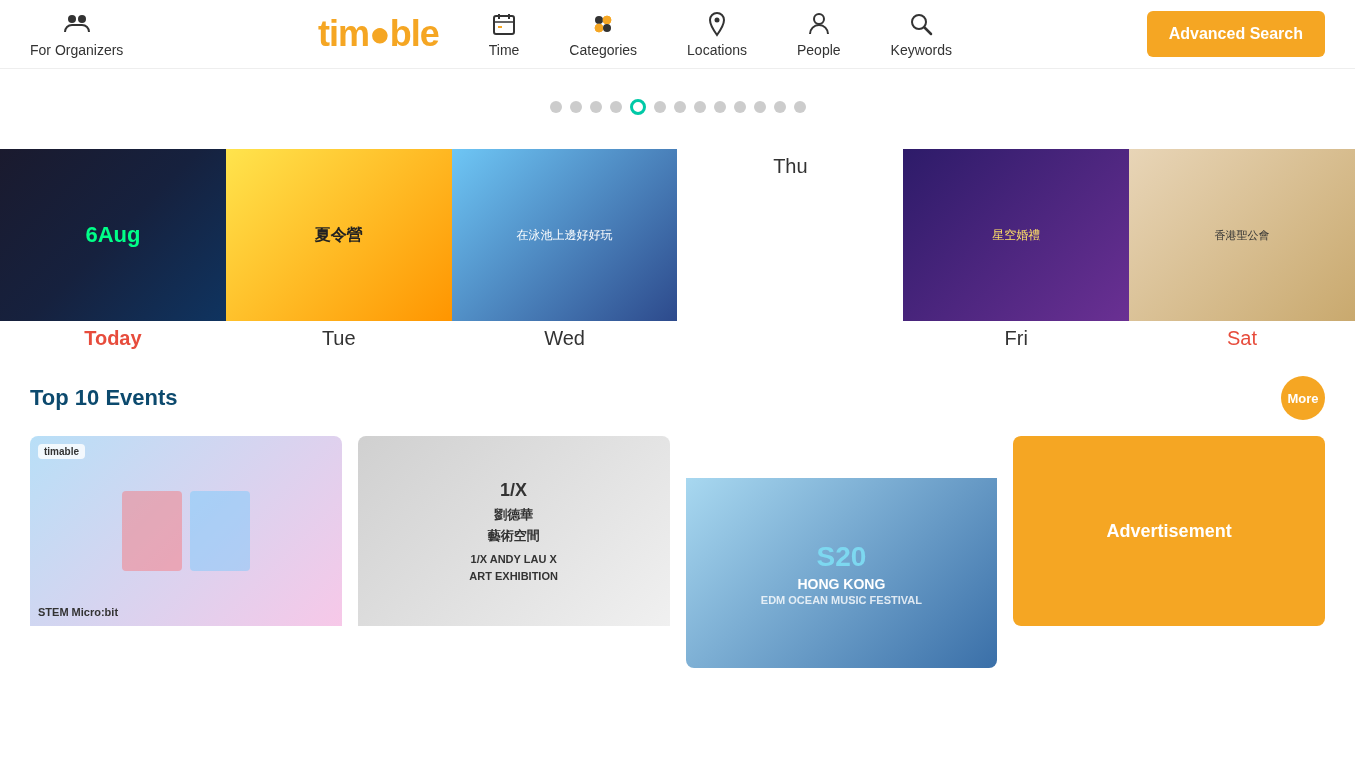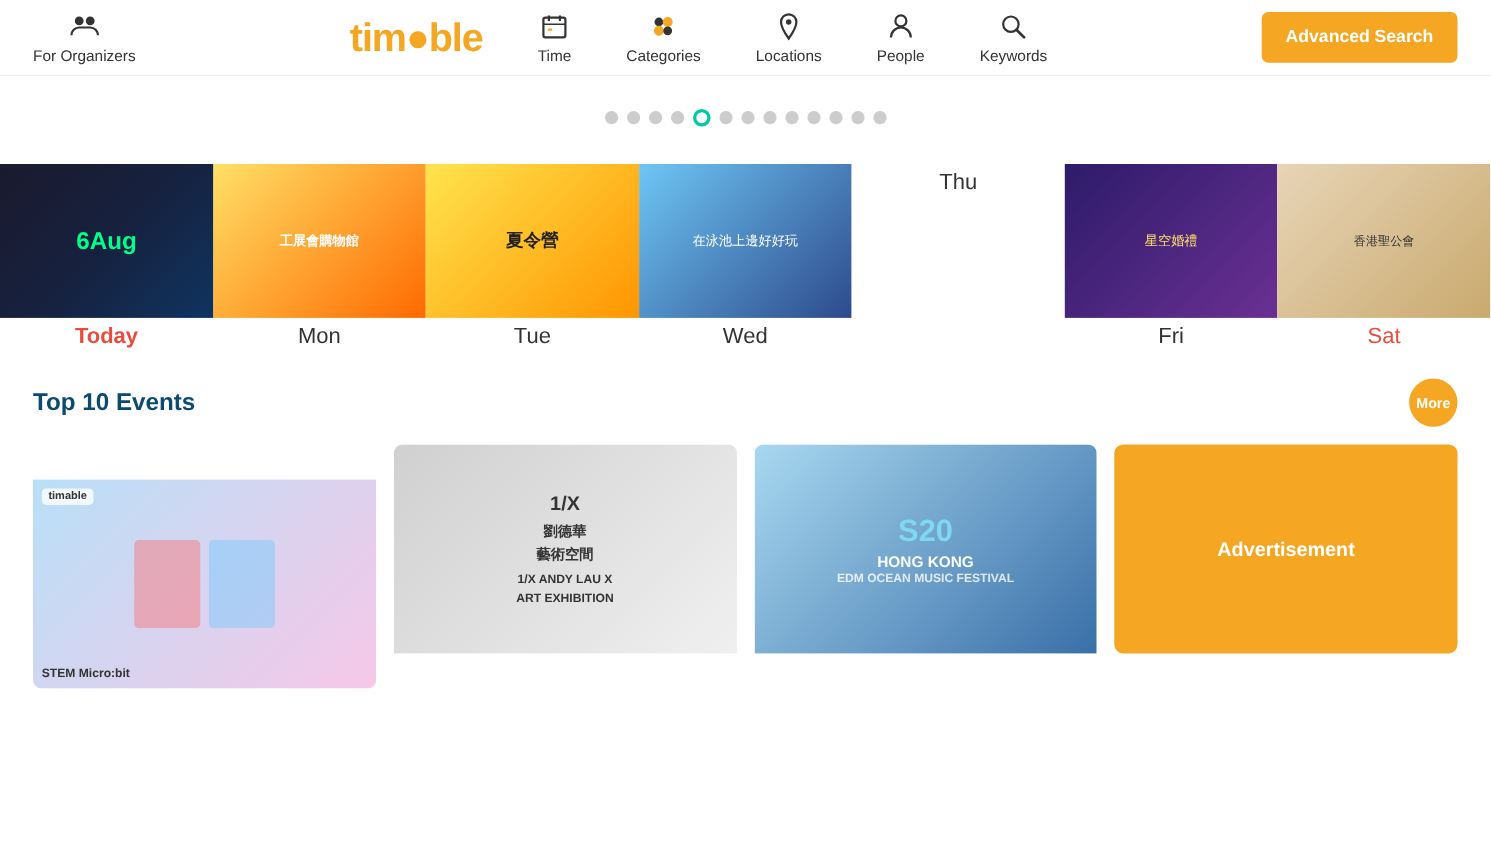--- a/index.html
+++ b/index.html
@@ -15,37 +15,37 @@
 
     
     .carousel-area { padding: 20px 0; display: flex; flex-direction: column; align-items: center; background: #fff; min-height: 80px; }
     .dots { display: flex; gap: 8px; align-items: center; margin-top: 10px; }
     .dot { width: 12px; height: 12px; border-radius: 50%; background: #ccc; cursor: pointer; }
     .dot.active-teal { background: transparent; border: 3px solid #00c9a7; width: 16px; height: 16px; }
 
     
     .day-strip { display: flex; overflow: hidden; }
     .day-card { flex: 1; display: flex; flex-direction: column; align-items: center; min-width: 0; }
-    .day-placeholder { width: 100%; height: 140px; background: #ddd; }
+    .day-placeholder { width: 100%; height: 172px; background: #ddd; }
     .day-label { font-size: 20px; color: #333; padding: 6px 0; font-weight: 500; }
     .day-label.today { color: #e74c3c; font-weight: bold; }
     .day-label.sat { color: #e74c3c; }
 
     
     .section { padding: 20px 30px; }
     .section-header { display: flex; align-items: center; justify-content: space-between; margin-bottom: 16px; }
     .section-title { font-size: 22px; font-weight: bold; color: #0c4a6e; }
     .more-btn { background: #f5a623; color: #fff; border: none; border-radius: 50%; width: 44px; height: 44px; font-size: 13px; font-weight: bold; cursor: pointer; display: flex; align-items: center; justify-content: center; }
 
     .events-grid { display: grid; grid-template-columns: 1fr 1fr 1fr 1fr; gap: 16px; }
     .event-card { border-radius: 8px; overflow: hidden; cursor: pointer; }
     .event-img-placeholder { width: 100%; height: 190px; background: #ccc; display: flex; align-items: center; justify-content: center; }
     .event-img-1 { background: linear-gradient(135deg, #b8e0f7 0%, #e8c5e0 100%); }
     .event-img-2 { background: linear-gradient(135deg, #e0e0e0 0%, #c0c0c0 100%); }
-    .event-img-3 { background: linear-gradient(135deg, #a8d8f0 0%, #6ab0d4 100%); }
+    .event-img-3 { background: linear-gradient(135deg, #a8d8f0 0%, #6ab0d4 100%); margin-top: 42px; }
     .ad-card { background: #f5a623; border-radius: 8px; display: flex; align-items: center; justify-content: center; height: 190px; font-size: 18px; color: #fff; font-weight: bold; cursor: pointer; }
 
     
     .icon-svg { width: 28px; height: 28px; }
   </style>
 </head>
 <body>
 
 <div class="header">
 
@@ -136,26 +136,20 @@
 </div>
 
 <div class="day-strip">
   <div class="day-card">
     <div class="day-placeholder" style="background: linear-gradient(135deg, #1a1a2e 0%, #16213e 50%, #0f3460 100%); display:flex; align-items:center; justify-content:center;">
       <span style="color:#00ff88; font-size:22px; font-weight:bold; text-align:center; line-height:1.3;">6Aug</span>
     </div>
     <div class="day-label today">Today</div>
   </div>
   <div class="day-card">
-    <div class="day-placeholder" style="background: linear-gradient(135deg, #ffe066 0%, #ff6a00 100%); display:flex; align-items:center; justify-content:center;">
-      <span style="color:#fff; font-size:12px; font-weight:bold; text-align:center; padding:4px;">工展會購物館</span>
-    </div>
-    <div class="day-label">Mon</div>
-  </div>
-  <div class="day-card">
     <div class="day-placeholder" style="background: linear-gradient(135deg, #ffe44d 0%, #ff9500 100%); display:flex; align-items:center; justify-content:center;">
       <span style="color:#222; font-size:16px; font-weight:bold; text-align:center;">夏令營</span>
     </div>
     <div class="day-label">Tue</div>
   </div>
   <div class="day-card">
     <div class="day-placeholder" style="background: linear-gradient(135deg, #6ec6f5 0%, #2d4a8c 100%); display:flex; align-items:center; justify-content:center;">
       <span style="color:#fff; font-size:12px; text-align:center; padding:4px;">在泳池上邊好好玩</span>
     </div>
     <div class="day-label">Wed</div>
@@ -179,21 +173,21 @@
 
 <div class="section">
   <div class="section-header">
     <span class="section-title">Top 10 Events</span>
     <button class="more-btn">More</button>
   </div>
 
   <div class="events-grid">
 
     <div class="event-card">
-      <div class="event-img-placeholder event-img-1" style="position:relative; background: linear-gradient(135deg, #b8dff7 0%, #f7c8e8 100%); margin-top: 32px;">
+      <div class="event-img-placeholder event-img-1" style="position:relative; background: linear-gradient(135deg, #b8dff7 0%, #f7c8e8 100%);">
         <div style="position:absolute; top:8px; left:8px; background:rgba(255,255,255,0.8); padding:2px 6px; border-radius:4px; font-size:10px; font-weight:bold; color:#333;">timable</div>
         <div style="position:absolute; bottom:8px; left:8px; font-size:11px; color:#333; font-weight:bold;">STEM Micro:bit</div>
         <div style="display:flex; gap:8px; align-items:flex-start; padding: 30px 10px;">
           <div style="width:60px; height:80px; background:rgba(255,100,100,0.4); border-radius:4px;"></div>
           <div style="width:60px; height:80px; background:rgba(100,200,255,0.4); border-radius:4px;"></div>
         </div>
       </div>
     </div>
 
     <div class="event-card">

